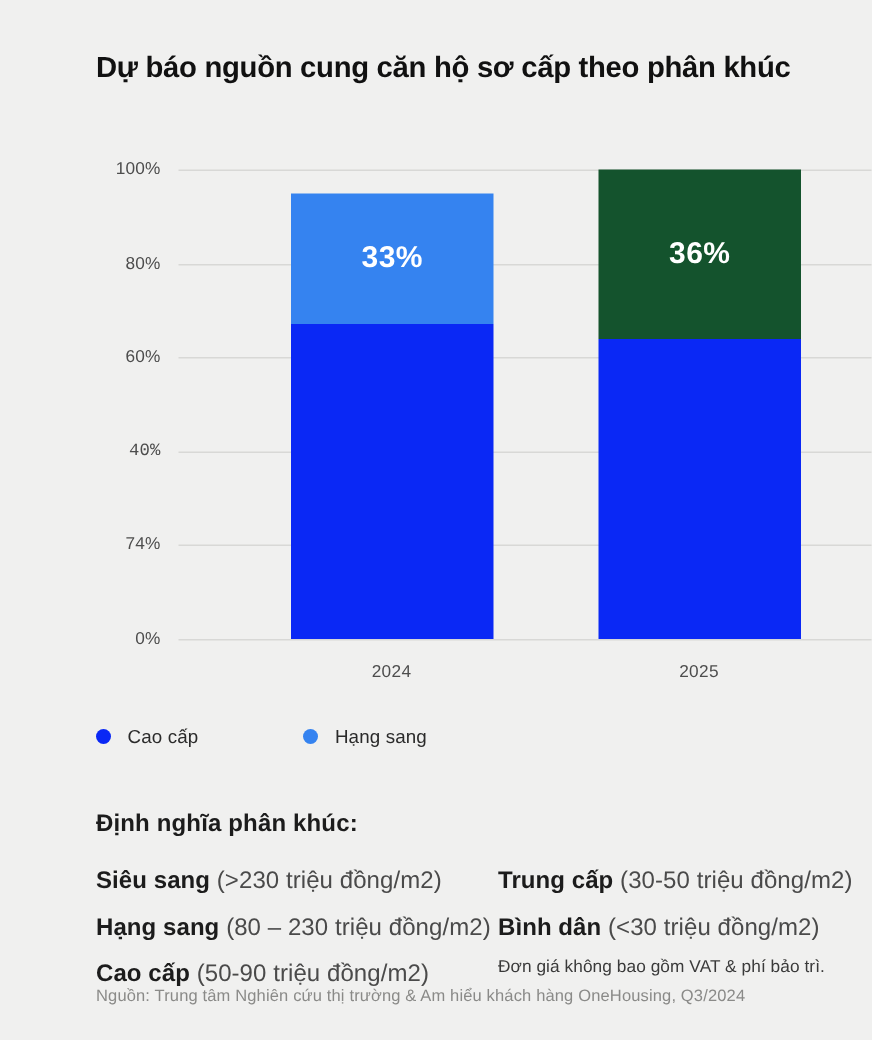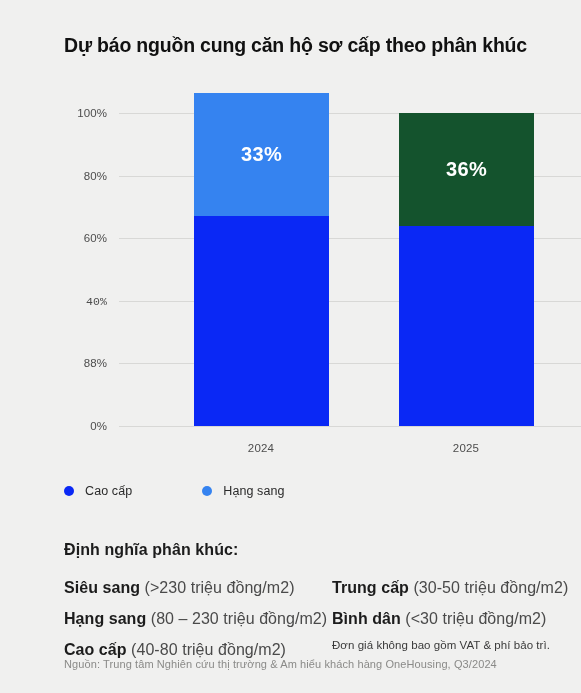--- a/index.html
+++ b/index.html
@@ -207,40 +207,40 @@
 <body>
 
 <div class="page">
 
   <div class="chart-title">Dự báo nguồn cung căn hộ sơ cấp theo phân khúc</div>
 
   <div class="plot-wrap">
 
     <div class="y-axis">
         <div class="y-tick" style="top: 322px;">0%</div>
-        <div class="y-tick" style="top: 259.4px;">88%</div>
+        <div class="y-tick" style="top: 259.4px;">74%</div>
         <div class="y-tick" style="top: 196.8px; font-family: Liberation Mono, monospace;">40%</div>
         <div class="y-tick" style="top: 134.2px;">60%</div>
         <div class="y-tick" style="top: 71.6px;">80%</div>
         <div class="y-tick" style="top: 9px; text-align: center;">100%</div>
       </div>
 
     <div class="grid">
         <div class="gridline" style="top: 322px;"></div>
         <div class="gridline" style="top: 259.4px;"></div>
         <div class="gridline" style="top: 196.8px;"></div>
         <div class="gridline" style="top: 134.2px;"></div>
         <div class="gridline" style="top: 71.6px;"></div>
         <div class="gridline" style="top: 9px;"></div>
       </div>
 
     <div class="bars">
         <div class="bar-col" style="left: 157px; width: 135px; height: 313px; bottom: 0px;">
           <div class="seg" style="background: rgb(10, 40, 245); height: 209.71px; bottom: 0px;"></div>
-          <div class="seg" style="background: rgb(53, 131, 240); height: 123px; bottom: 209.71px;">
+          <div class="seg" style="background: rgb(53, 131, 240); height: 87px; bottom: 209.71px;">
             <span class="seg-label">33%</span>
           </div>
         </div>
         <div class="bar-col" style="left: 362px; width: 135px; height: 313px; bottom: 0px;">
           <div class="seg" style="background: rgb(10, 40, 245); height: 200.32px; bottom: 0px;"></div>
           <div class="seg" style="background: #14532d; height: 112.68px; bottom: 200.32px;">
             <span class="seg-label">36%</span>
           </div>
         </div>
       </div>
@@ -262,21 +262,21 @@
         <span class="legend-label">Hạng sang</span>
       </div>
     </div>
 
   <div class="definitions">
     <div class="def-heading">Định nghĩa phân khúc:</div>
     <div class="def-cols">
       <div class="def-col left">
           <div class="def-row"><span class="def-term">Siêu sang</span> <span class="def-range">(&gt;230 triệu đồng/m2)</span></div>
           <div class="def-row"><span class="def-term">Hạng sang</span> <span class="def-range">(80 – 230 triệu đồng/m2)</span></div>
-          <div class="def-row"><span class="def-term">Cao cấp</span> <span class="def-range">(40-80 triệu đồng/m2)</span></div>
+          <div class="def-row"><span class="def-term">Cao cấp</span> <span class="def-range">(50-90 triệu đồng/m2)</span></div>
         </div>
       <div class="def-col right">
           <div class="def-row"><span class="def-term">Trung cấp</span> <span class="def-range">(30-50 triệu đồng/m2)</span></div>
           <div class="def-row"><span class="def-term">Bình dân</span> <span class="def-range">(&lt;30 triệu đồng/m2)</span></div>
           <div class="def-note">Đơn giá không bao gồm VAT &amp; phí bảo trì.</div>
         </div>
     </div>
   </div>
 
   <div class="source">Nguồn: Trung tâm Nghiên cứu thị trường &amp; Am hiểu khách hàng OneHousing, Q3/2024</div>

